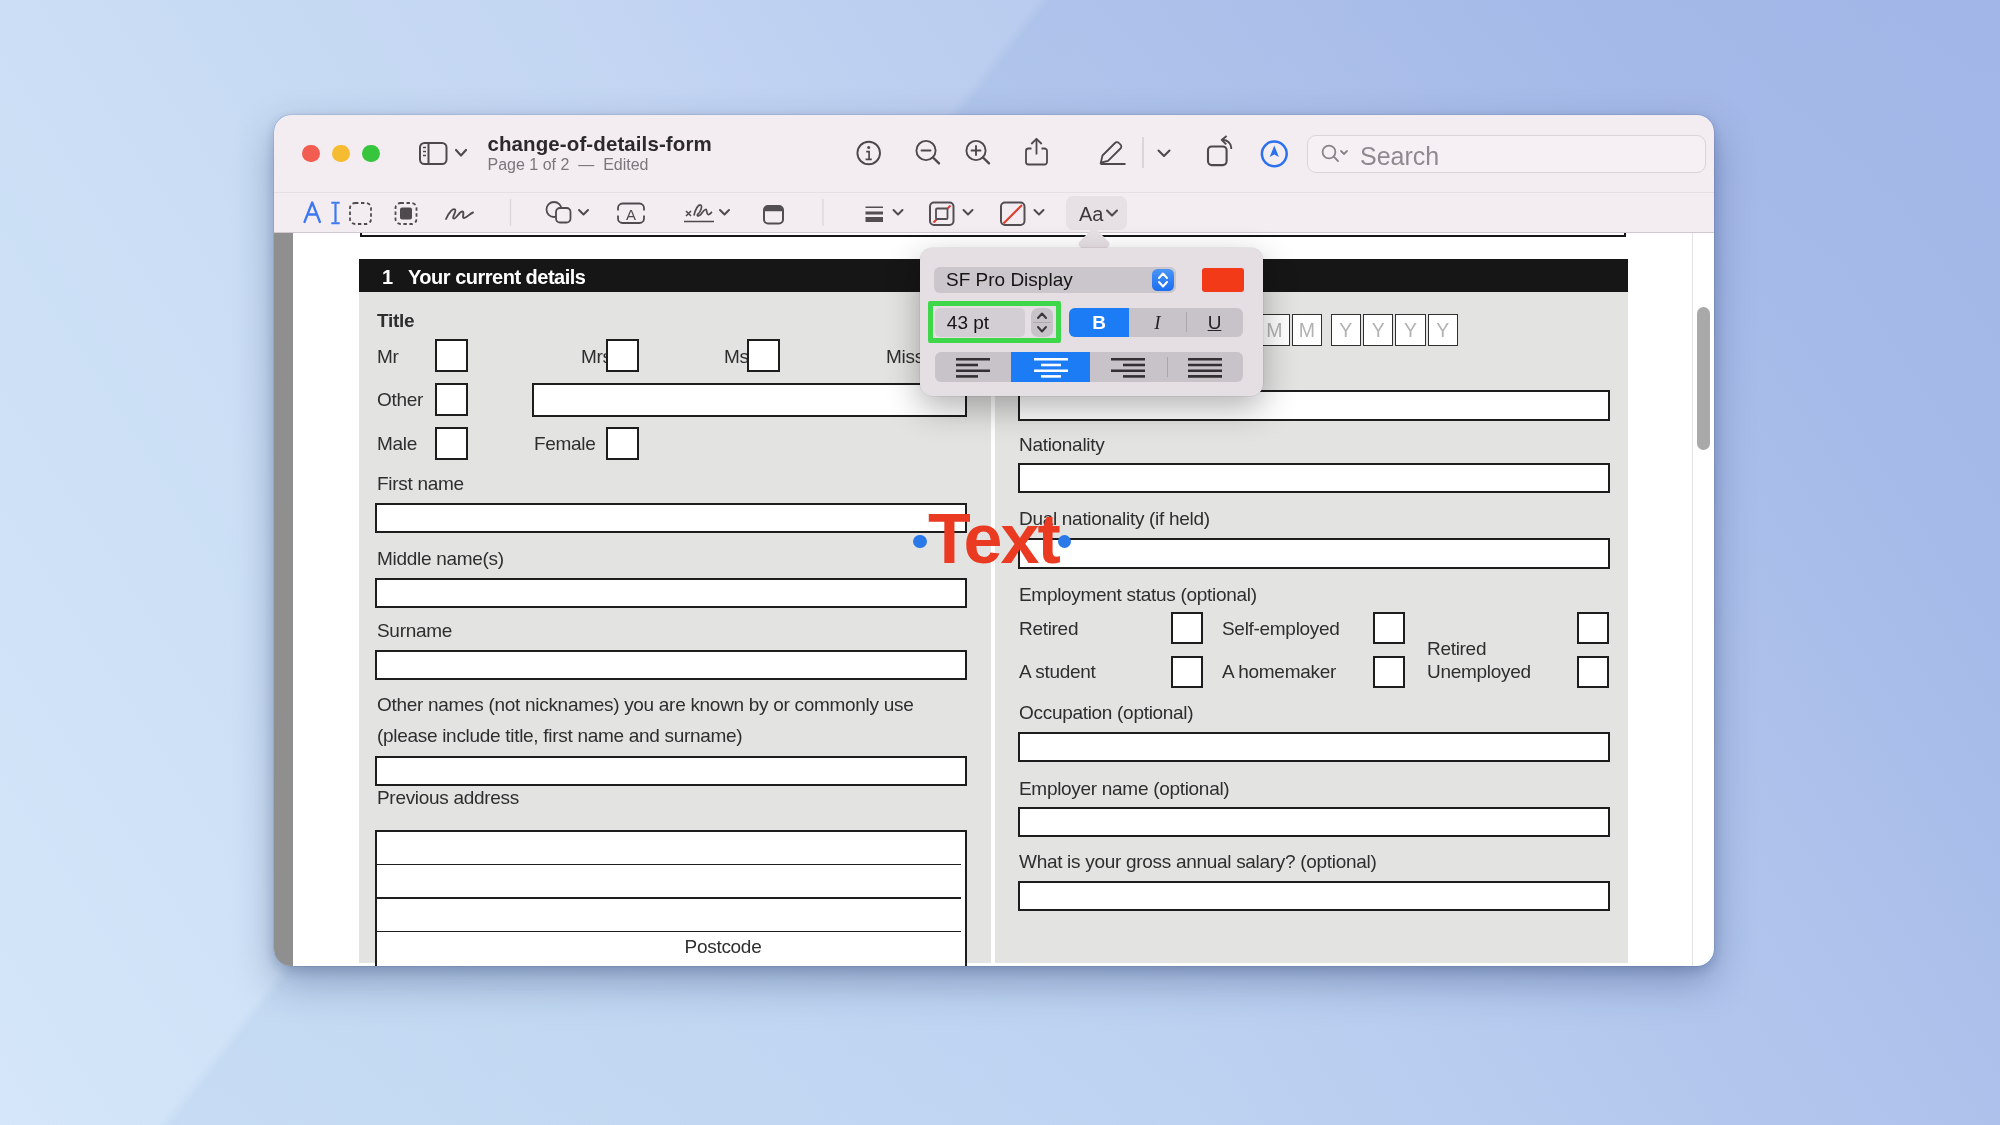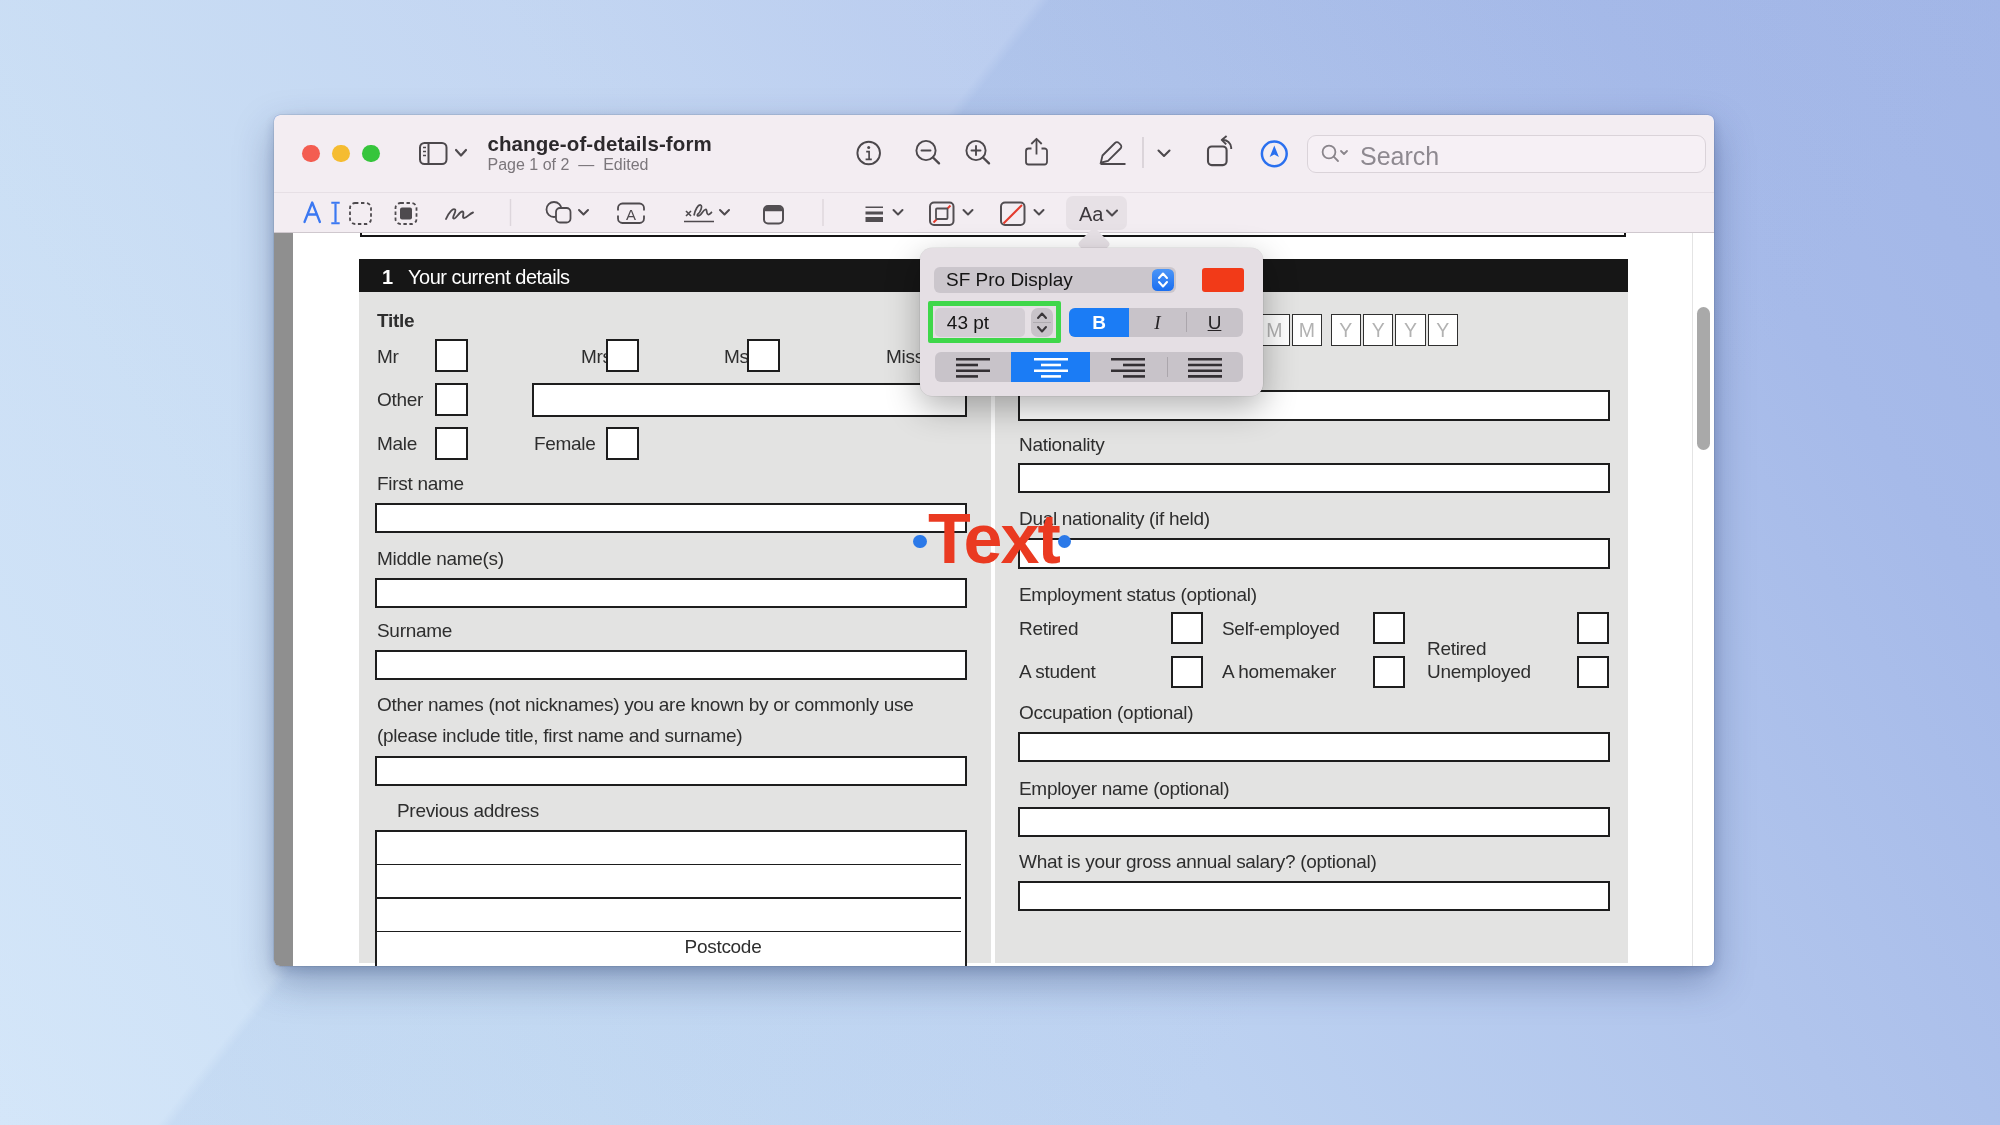--- a/index.html
+++ b/index.html
@@ -4,21 +4,21 @@
 <style>
   html,body{margin:0;padding:0;}
   body{width:2000px;height:1125px;overflow:hidden;position:relative;transform:translateZ(0);
     font-family:"Liberation Sans", sans-serif;
     background:
       linear-gradient(128deg, rgba(255,255,255,0.10) 0%, rgba(255,255,255,0.10) 36%, rgba(130,155,205,0.08) 36.5%, rgba(130,155,205,0.03) 58%, rgba(130,155,205,0) 72%),
       linear-gradient(57deg, #cfe3f8 0%, #c6dcf4 22%, #bdd2f1 45%, #b0c4ec 68%, #a6bae9 85%, #a2b6e7 100%);
   }
   .abs{position:absolute;}
   #win{position:absolute;left:274px;top:115px;width:1440px;height:851px;
-    border-radius:6px;overflow:hidden;background:#3b82f6;
+    border-radius:17px;overflow:hidden;background:#3b82f6;
     box-shadow:0 16px 38px rgba(30,50,100,.35), 0 4px 12px rgba(30,50,100,.20), 0 0 0 .5px rgba(0,0,0,.14);}
   #titlebar{position:absolute;left:0;top:0;width:100%;height:77px;background:#f3edf2;border-bottom:1px solid #e6dfe5;}
   #toolbar2{position:absolute;left:0;top:78px;width:100%;height:39px;background:#f3edf2;border-bottom:1px solid #cfc8ce;}
   #content{position:absolute;left:0;top:118px;width:100%;height:733px;background:#fff;overflow:hidden;}
   .dot{width:17.5px;height:17.5px;border-radius:50%;position:absolute;top:29.5px;}
   .lab{position:absolute;font-size:19px;letter-spacing:-0.3px;color:#2e2e2e;white-space:nowrap;line-height:24px;}
   .cb{position:absolute;background:#fff;border:2.5px solid #1d1d1d;width:29px;height:29px;}
   .cb2{position:absolute;background:#fff;border:2.5px solid #1d1d1d;width:28px;height:28px;}
   .inp{position:absolute;background:#fff;border:2px solid #1d1d1d;}
   .db{position:absolute;background:#fff;border:1.9px solid #303030;width:28.5px;height:30.7px;color:#b2b2b2;
@@ -156,21 +156,21 @@
 
     <div class="abs" style="left:0;top:0;width:19px;height:733px;background:#8f8f8f;"></div>
 
     <div class="abs" style="left:1418px;top:0;width:1px;height:733px;background:#e4e4e4;"></div>
     <div class="abs" style="left:1423px;top:74px;width:13px;height:143px;background:#a9a9a9;border-radius:7px;"></div>
 
     <div class="abs" style="left:86px;top:-10px;width:1262px;height:9.5px;background:#fff;border:2.5px solid #151515;"></div>
 
     <div class="abs" style="left:85px;top:26px;width:1269px;height:33px;background:#161616;"></div>
     <div class="abs" style="left:108px;top:33px;font-size:20px;font-weight:bold;color:#fff;">1</div>
-    <div class="abs" style="left:134px;top:33px;font-size:20px;letter-spacing:-0.5px;font-weight:normal;color:#fff;">Your current details</div>
+    <div class="abs" style="left:134px;top:33px;font-size:20px;letter-spacing:-0.5px;font-weight:bold;color:#fff;">Your current details</div>
 
     <div class="abs" style="left:85px;top:59px;width:632px;height:670.5px;background:#e3e3e2;"></div>
     <div class="abs" style="left:721px;top:59px;width:633px;height:670.5px;background:#e3e3e2;"></div>
 
     <div class="lab" style="left:103px;top:76px;font-weight:bold;">Title</div>
     <div class="lab" style="left:103px;top:112px;">Mr</div>
     <div class="cb" style="left:161px;top:106px;"></div>
     <div class="lab" style="left:262px;top:112px;margin-left:45px;">Mrs</div>
     <div class="cb" style="left:332px;top:106px;"></div>
     <div class="lab" style="left:450px;top:112px;">Ms</div>
@@ -185,21 +185,21 @@
     <div class="cb" style="left:332px;top:194px;"></div>
     <div class="lab" style="left:103px;top:239px;">First name</div>
     <div class="inp" style="left:101px;top:270px;width:588px;height:26px;"></div>
     <div class="lab" style="left:103px;top:314px;">Middle name(s)</div>
     <div class="inp" style="left:101px;top:345px;width:588px;height:26px;"></div>
     <div class="lab" style="left:103px;top:386px;">Surname</div>
     <div class="inp" style="left:101px;top:417px;width:588px;height:26px;"></div>
     <div class="lab" style="left:103px;top:460px;">Other names (not nicknames) you are known by or commonly use</div>
     <div class="lab" style="left:103px;top:491px;">(please include title, first name and surname)</div>
     <div class="inp" style="left:101px;top:523px;width:588px;height:26px;"></div>
-    <div class="lab" style="left:103px;top:566px;margin-left:20px;">Previous address</div>
+    <div class="lab" style="left:103px;top:553px;">Previous address</div>
     <div class="inp" style="left:101px;top:597px;width:588px;height:140px;"></div>
     <div class="abs" style="left:103px;top:630.5px;width:584px;height:1.7px;background:#1d1d1d;"></div>
     <div class="abs" style="left:103px;top:664px;width:584px;height:1.7px;background:#1d1d1d;"></div>
     <div class="abs" style="left:103px;top:697.5px;width:584px;height:1.7px;background:#1d1d1d;"></div>
     <div class="lab" style="left:101px;top:702px;width:696px;text-align:center;">Postcode</div>
 
     <div class="db" style="left:985.2px;top:80.5px;">M</div>
     <div class="db" style="left:1017.6px;top:80.5px;">M</div>
     <div class="db" style="left:1056.6px;top:80.5px;">Y</div>
     <div class="db" style="left:1088.9px;top:80.5px;">Y</div>

